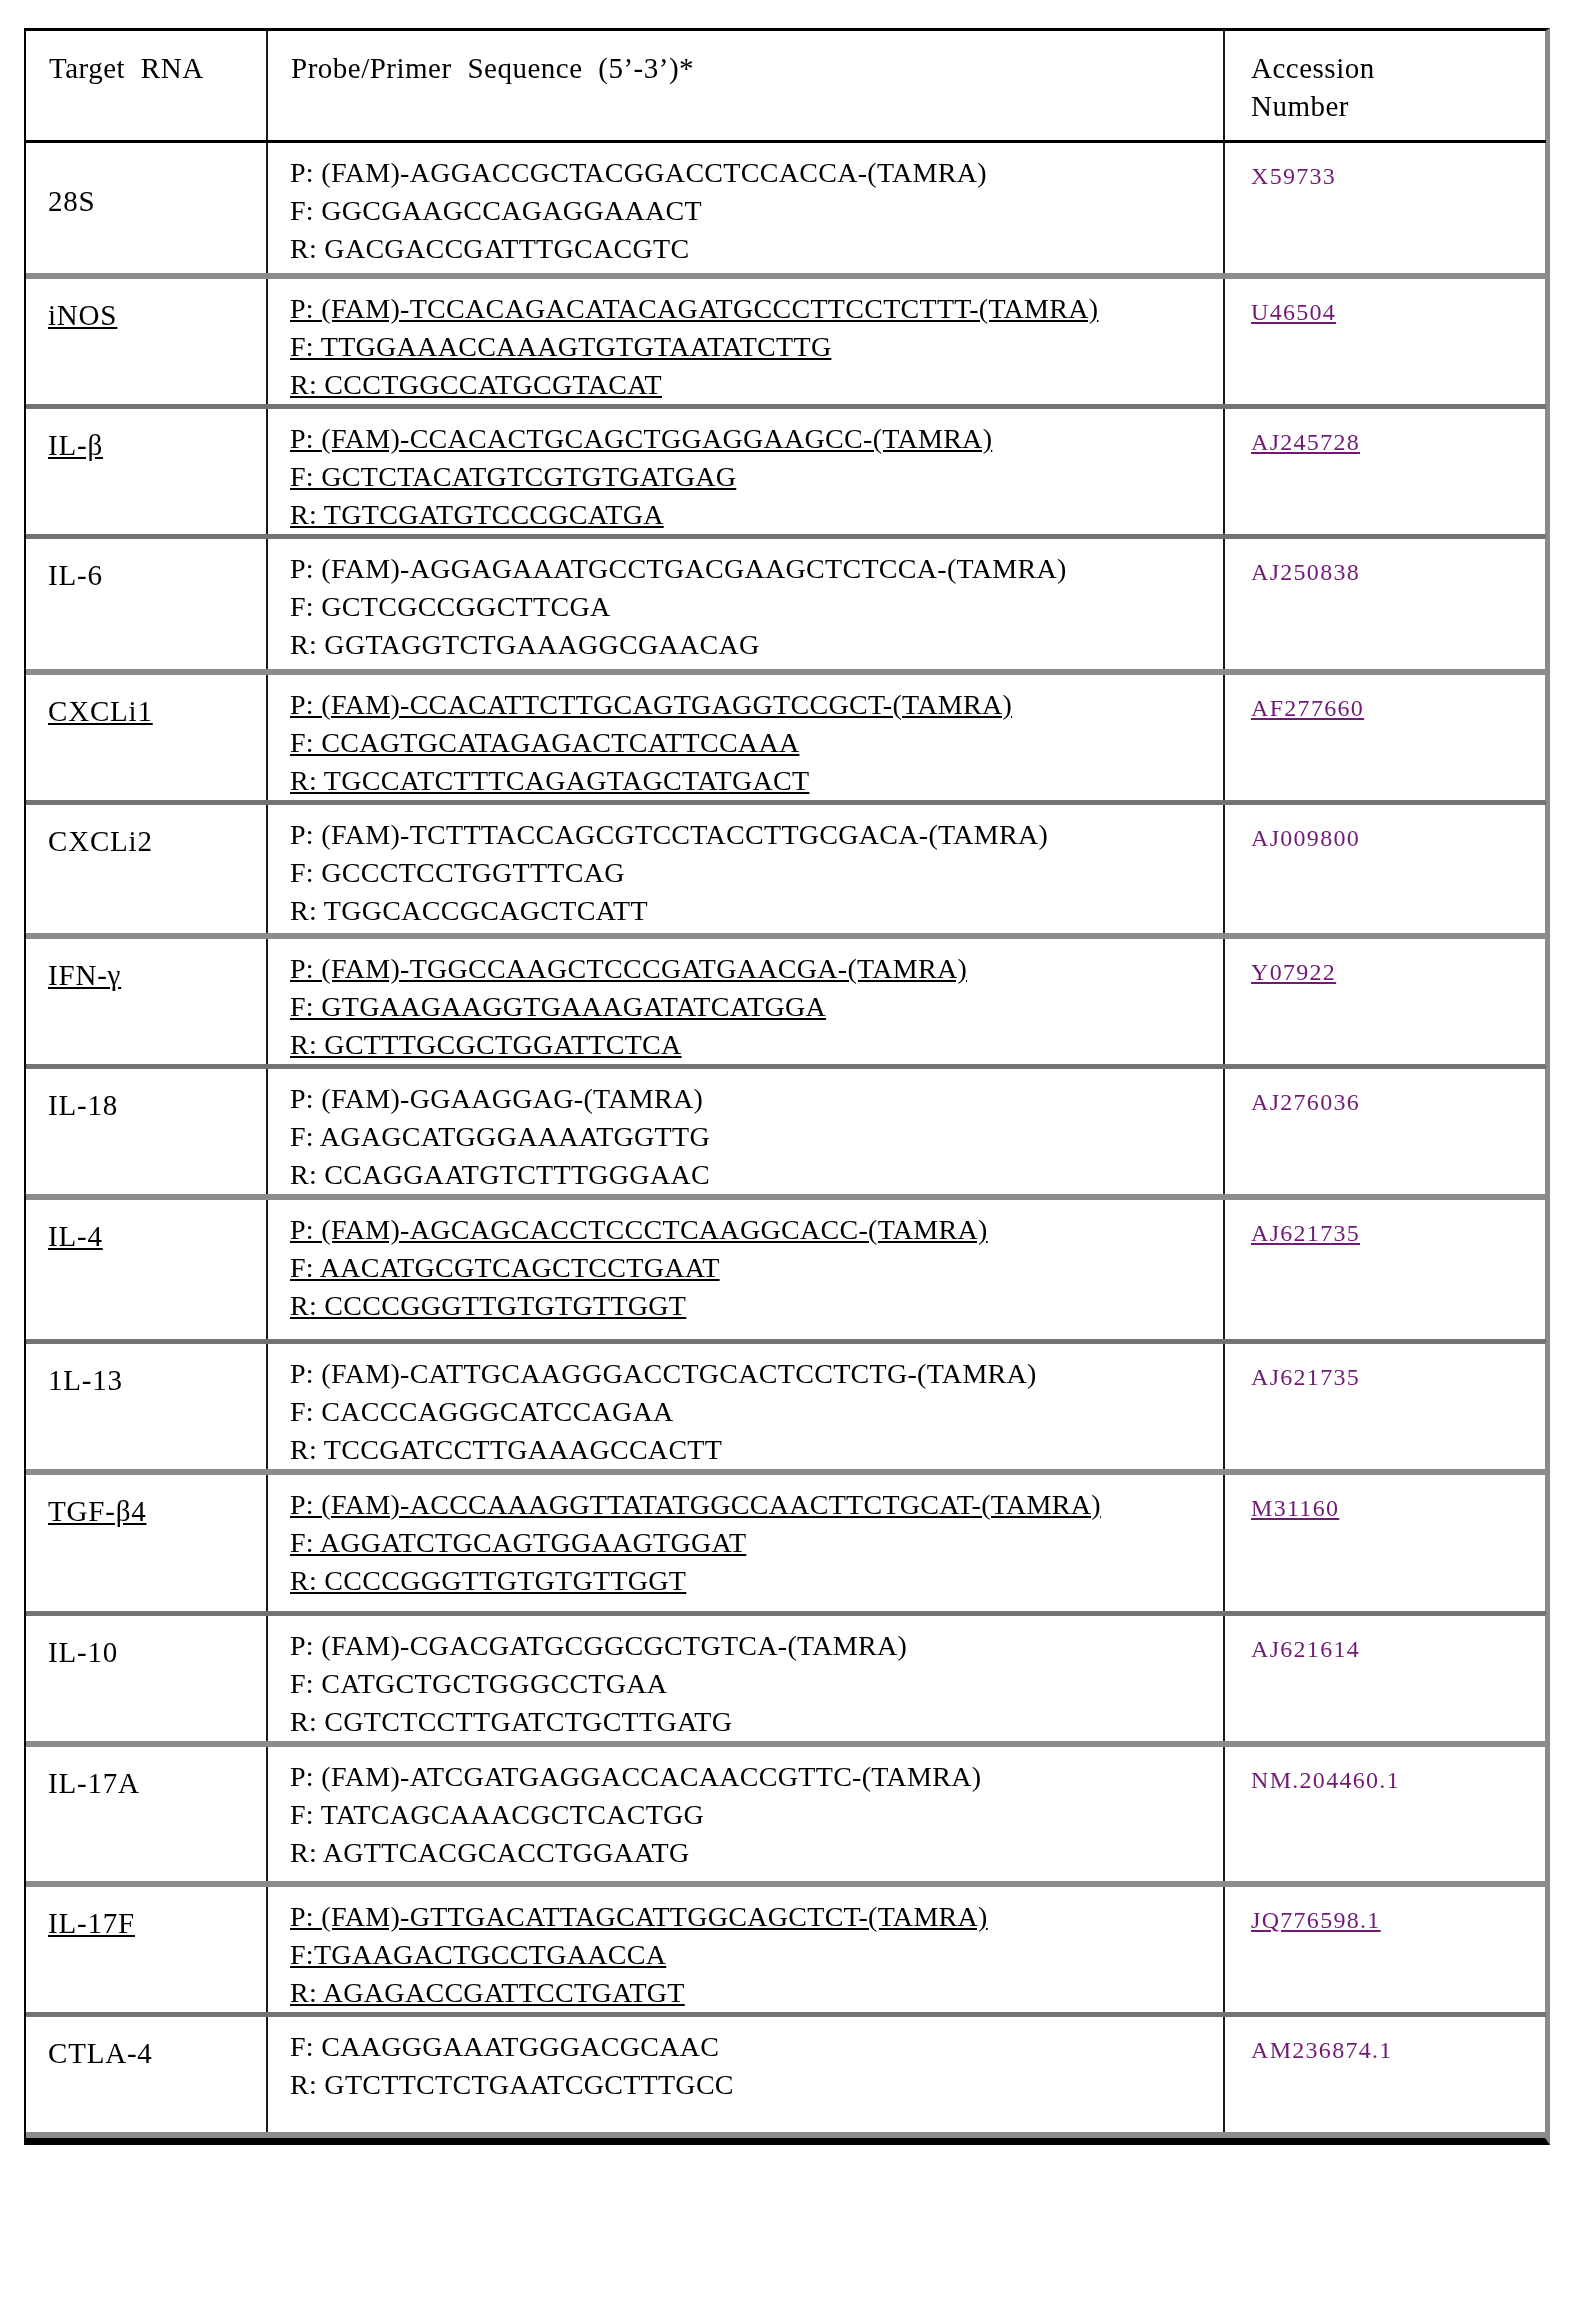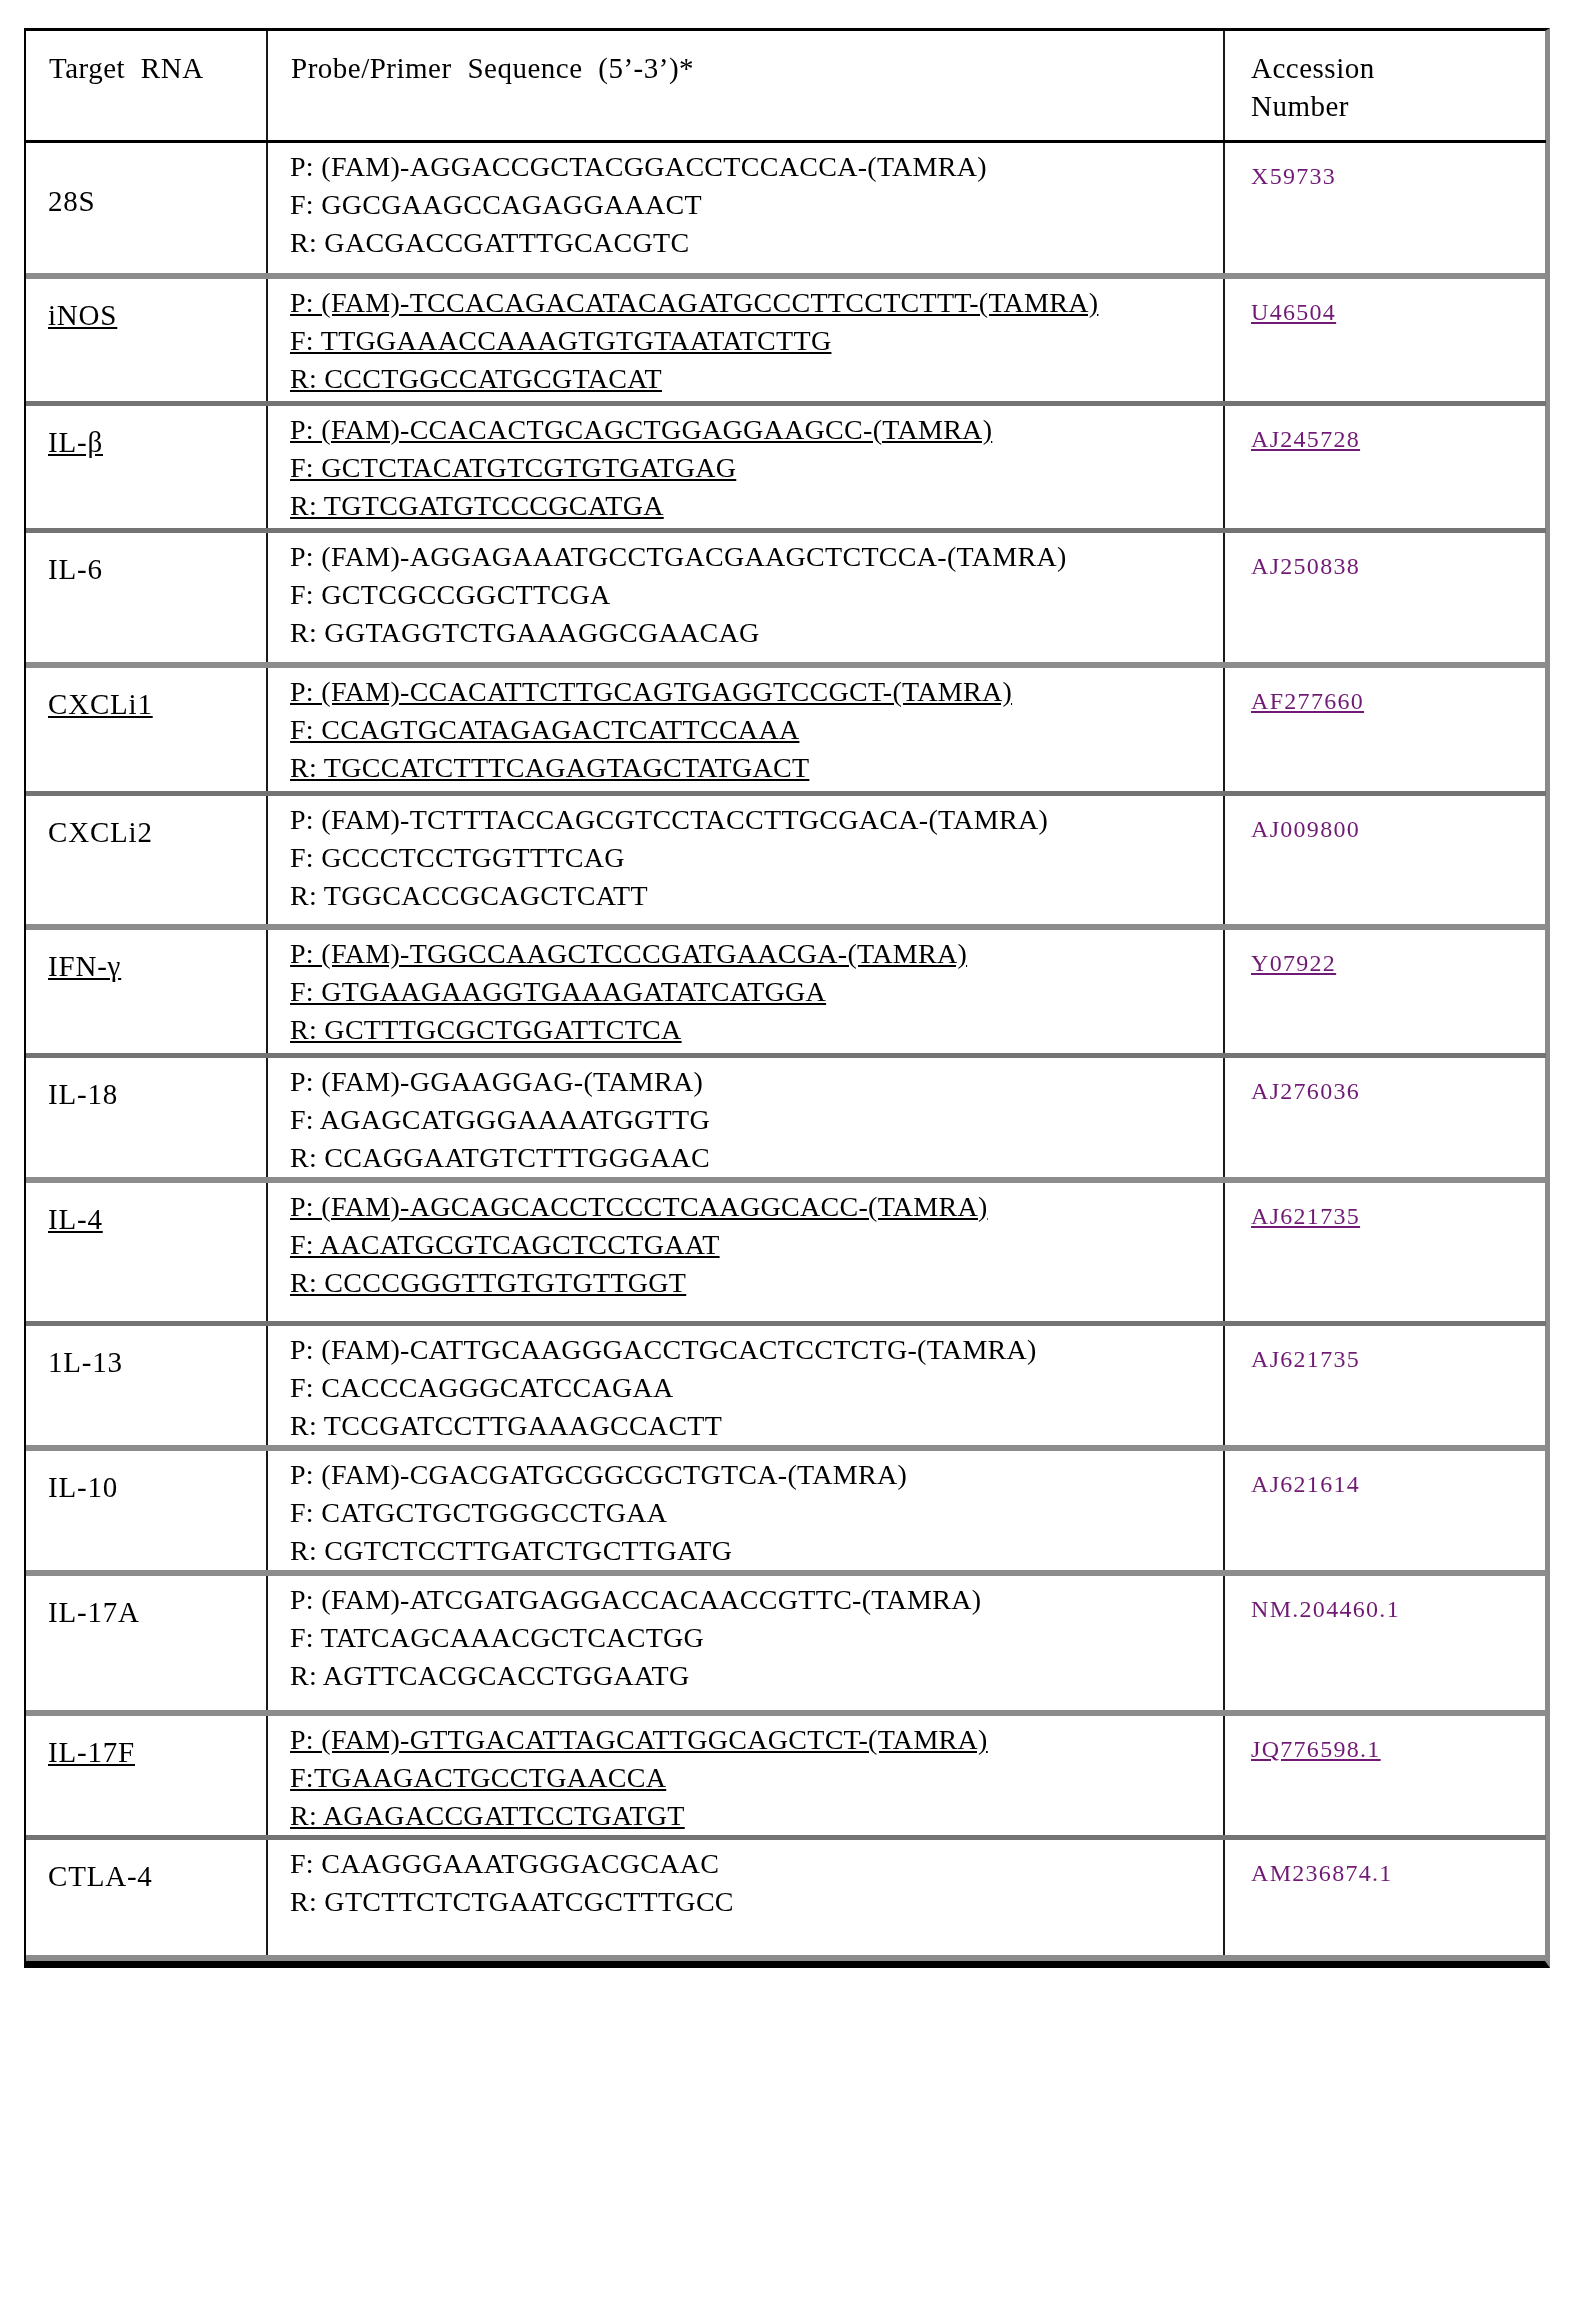--- a/index.html
+++ b/index.html
@@ -60,21 +60,21 @@
     padding: 20px 4px 0 22px;
     font-size: 29px;
     letter-spacing: 0.8px;
     white-space: nowrap;
   }
   .target-cell.v-middle {
     vertical-align: middle;
     padding-top: 0;
     padding-bottom: 13px;
   }
-  .seq-cell { padding: 5px 6px 0 22px; margin-left: 21px; }
+  .seq-cell { padding: 11px 6px 0 22px; margin-left: 21px; }
   .seq-line {
     font-size: 28px;
     line-height: 38px;
     letter-spacing: 0.3px;
     white-space: nowrap;
   }
   .acc-cell {
     padding: 20px 5px 0 26px;
     font-size: 24px;
     letter-spacing: 1.3px;
@@ -186,20 +186,29 @@
         </tr>
         <tr class="sep-gray" style="height: 119px;">
           <td class="cell target-cell"><span>1L-13</span></td>
           <td class="cell seq-cell">
             <div class="seq-line">P: (FAM)-CATTGCAAGGGACCTGCACTCCTCTG-(TAMRA)</div>
             <div class="seq-line">F: CACCCAGGGCATCCAGAA</div>
             <div class="seq-line">R: TCCGATCCTTGAAAGCCACTT</div>
           </td>
           <td class="cell acc-cell"><span>AJ621735</span></td>
         </tr>
+        <tr class="sep-dark" style="height: 142px;">
+          <td class="cell target-cell"><span>TGF-β4</span></td>
+          <td class="cell seq-cell">
+            <div class="seq-line">P: (FAM)-ACCCAAAGGTTATATGGCCAACTTCTGCAT-(TAMRA)</div>
+            <div class="seq-line">F: AGGATCTGCAGTGGAAGTGGAT</div>
+            <div class="seq-line">R: CCCCGGGTTGTGTGTTGGT</div>
+          </td>
+          <td class="cell acc-cell"><span>M31160</span></td>
+        </tr>
         <tr class="sep-gray" style="height: 120px;">
           <td class="cell target-cell"><span>IL-10</span></td>
           <td class="cell seq-cell">
             <div class="seq-line">P: (FAM)-CGACGATGCGGCGCTGTCA-(TAMRA)</div>
             <div class="seq-line">F: CATGCTGCTGGGCCTGAA</div>
             <div class="seq-line">R: CGTCTCCTTGATCTGCTTGATG</div>
           </td>
           <td class="cell acc-cell"><span>AJ621614</span></td>
         </tr>
         <tr class="sep-gray" style="height: 140px;">

